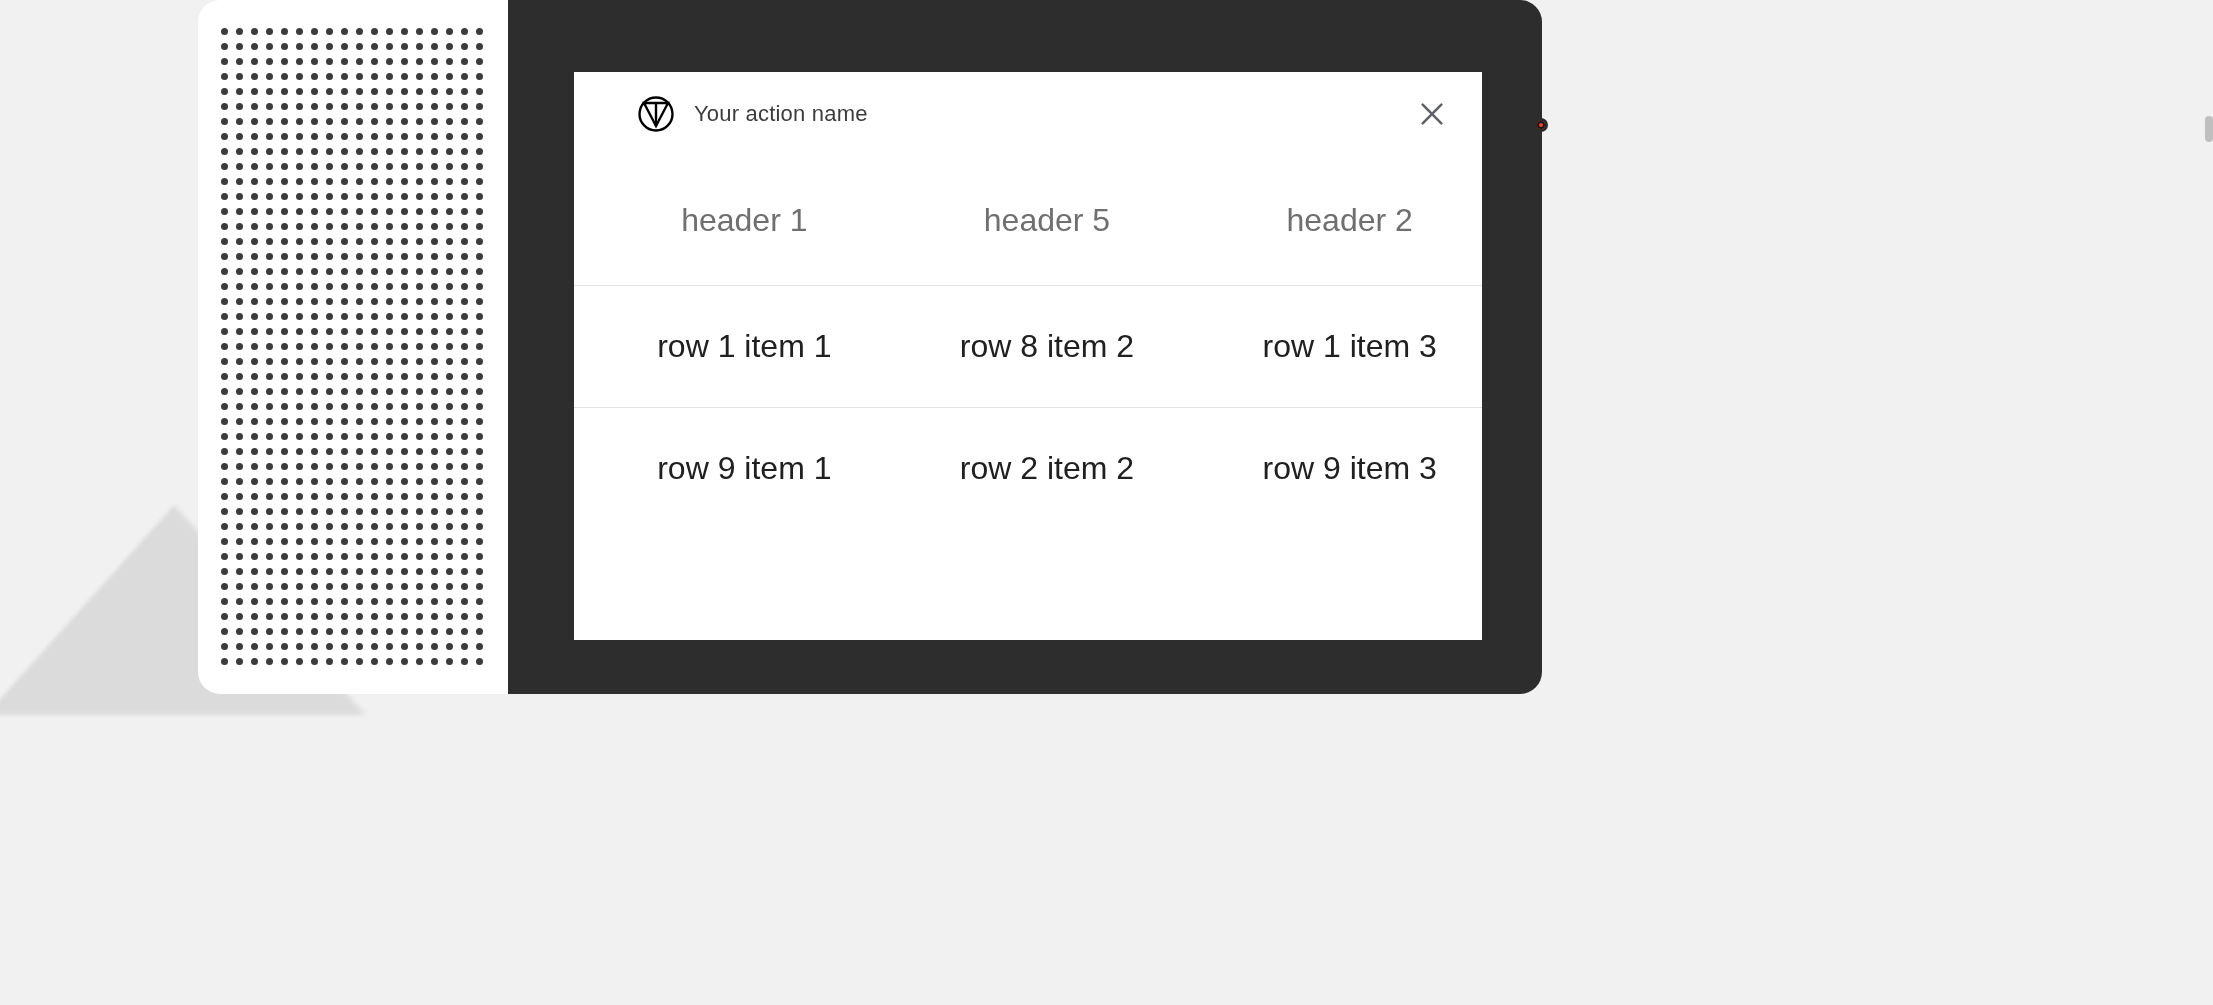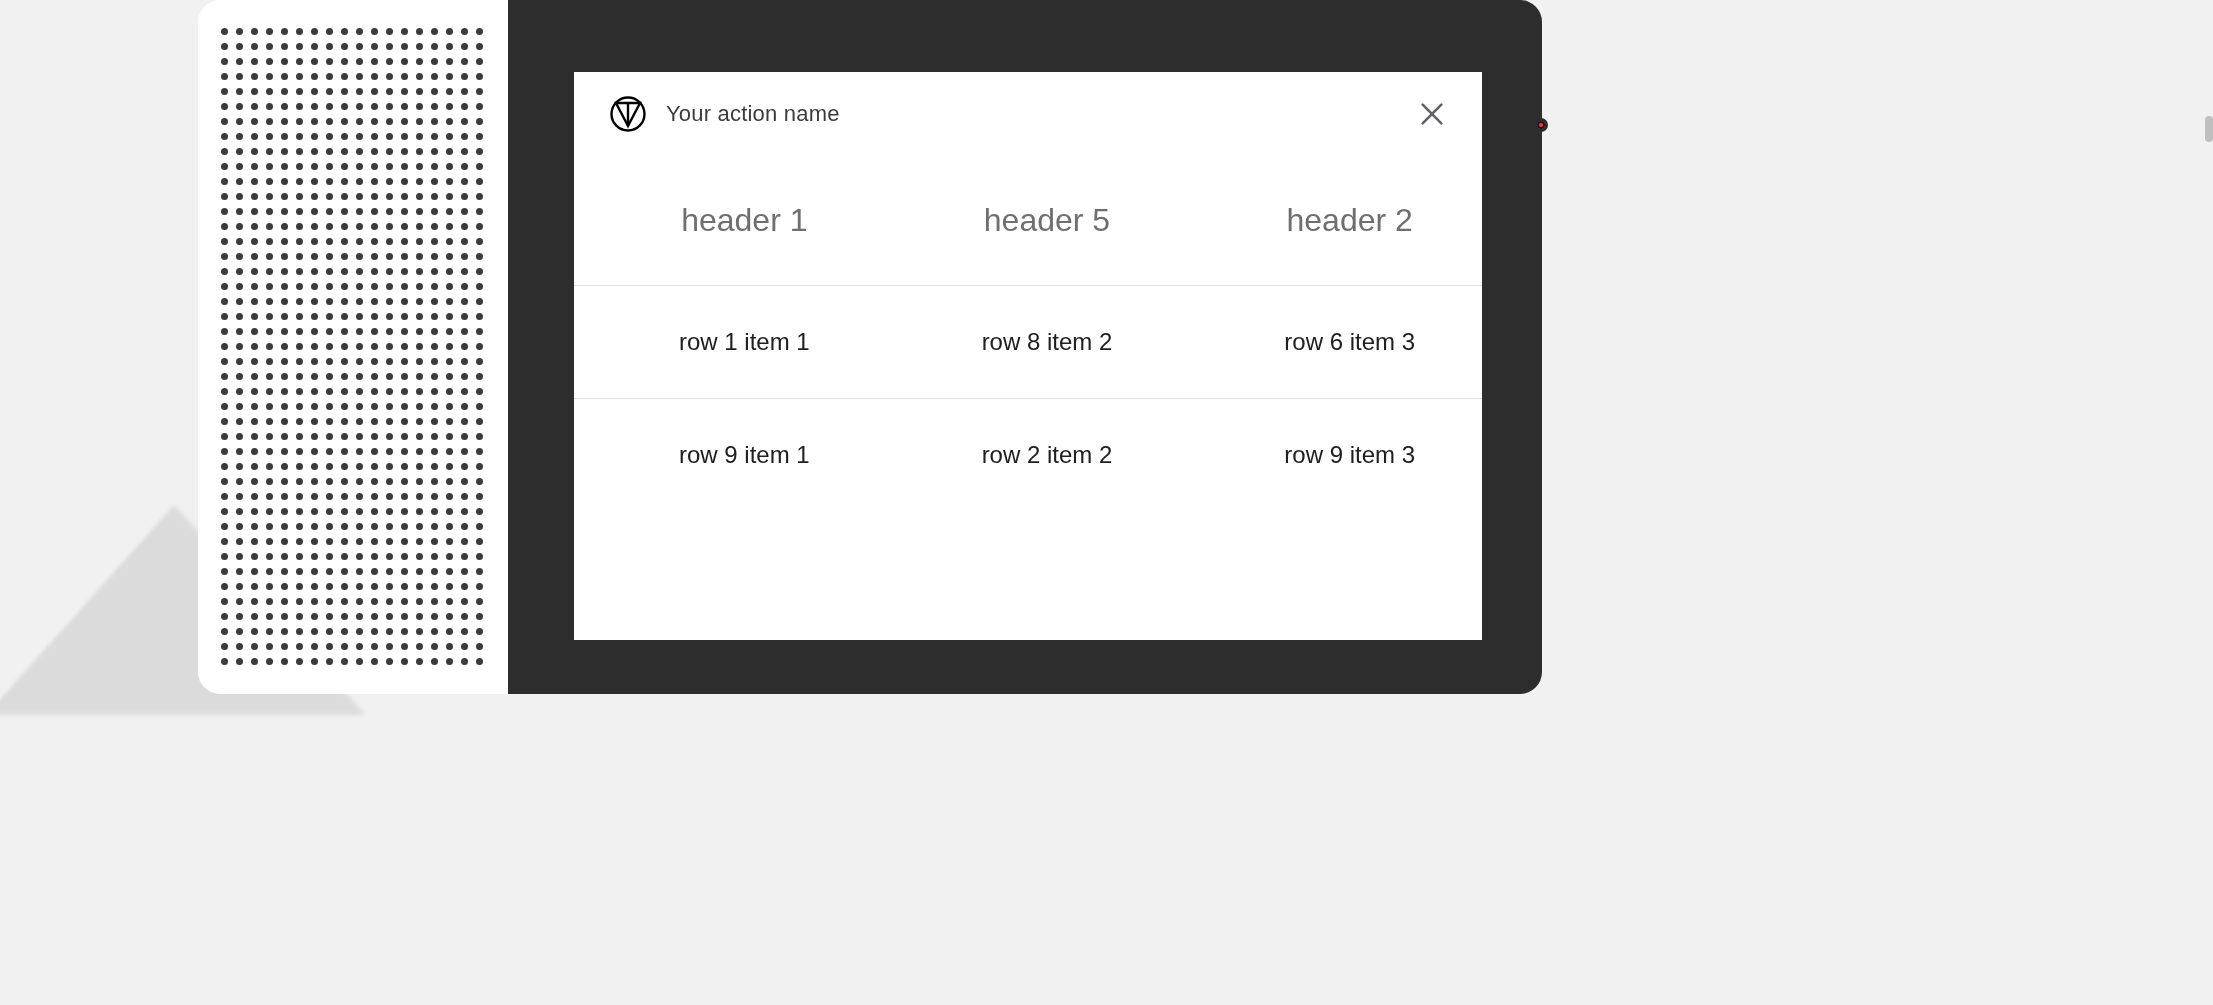--- a/index.html
+++ b/index.html
@@ -100,20 +100,21 @@
     background: #fff;
     display: flex;
     flex-direction: column;
     overflow: hidden;
   }
 
   .card-header {
     display: flex;
     align-items: center;
     padding: 24px 36px 24px 36px;
+    margin-left: 28px;
   }
   .logo {
     width: 36px; height: 36px;
     margin-right: 20px;
     flex-shrink: 0;
   }
   .card-title {
     font-size: 22px;
     font-weight: 400;
     color: #3c3c3c;
@@ -138,21 +139,21 @@
     vertical-align: middle;
   }
   .tbl th {
     font-size: 32px;
     color: #6f6f6f;
     border-bottom: 1px solid #e3e3e3;
     padding-top: 46px;
     padding-bottom: 46px;
   }
   .tbl td {
-    font-size: 24px;
+    font-size: 32px;
     color: #202020;
     border-bottom: 1px solid #e3e3e3;
     padding-top: 42px;
     padding-bottom: 42px;
   }
   .tbl tr:last-child td { border-bottom: none; }
 </style>
 </head>
 <body>
 
@@ -962,21 +963,21 @@
           <tr>
             <th>header 1</th>
             <th>header 5</th>
             <th>header 2</th>
           </tr>
         </thead>
         <tbody>
           <tr>
             <td>row 1 item 1</td>
             <td>row 8 item 2</td>
-            <td>row 6 item 3</td>
+            <td>row 1 item 3</td>
           </tr>
           <tr>
             <td>row 9 item 1</td>
             <td>row 2 item 2</td>
             <td>row 9 item 3</td>
           </tr>
         </tbody>
       </table>
     </div>
   </div>

